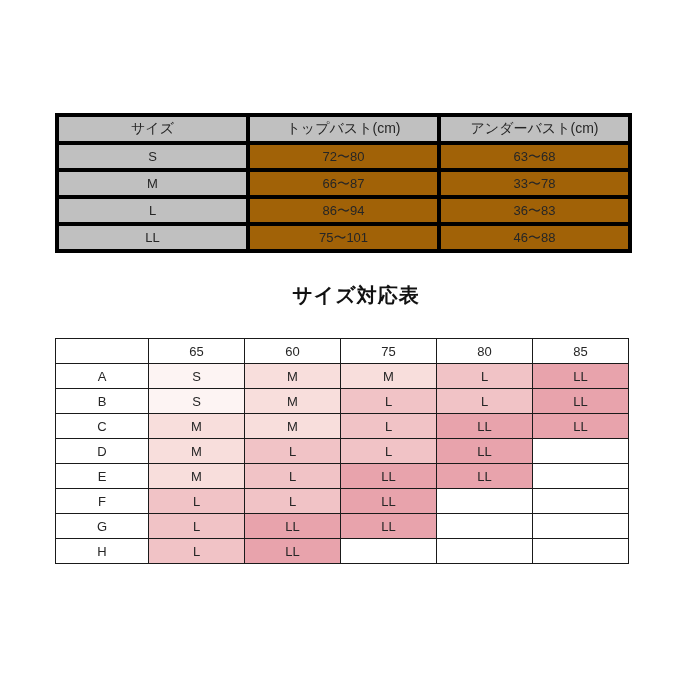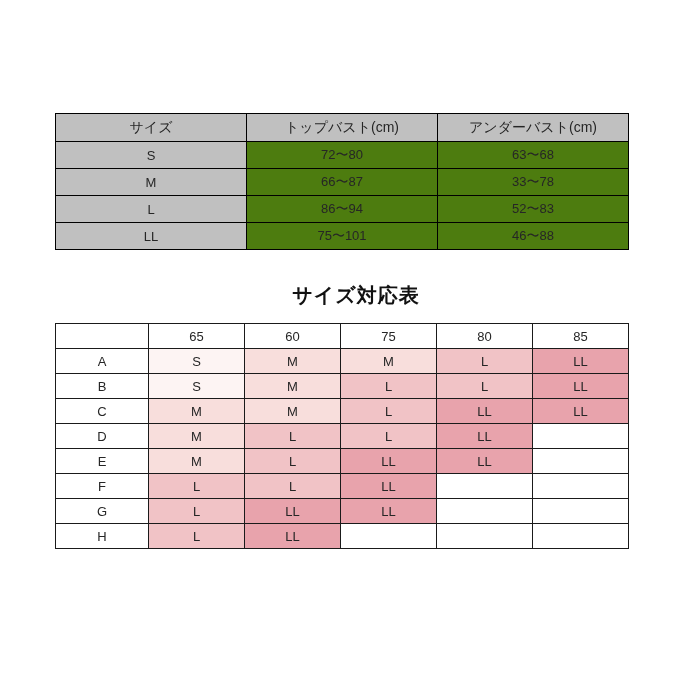--- a/index.html
+++ b/index.html
@@ -21,50 +21,50 @@
     table-layout: fixed;
   }
   
   .size-table {
     position: absolute;
     left: 55px;
     top: 113px;
     width: 573px;
   }
   .size-table th, .size-table td {
-    border: 1px solid #000000;
+    border: 4px solid #000000;
     text-align: center;
     vertical-align: middle;
     font-weight: normal;
     font-size: 13px;
     padding: 0;
   }
   .size-table thead tr { height: 28px; }
   .size-table tbody tr { height: 27px; }
   .size-table thead th { background: #c0c0c0; font-size: 14px; }
   .size-table td.gray { background: #c0c0c0; }
-  .size-table td { background: #4d7c0f; }
+  .size-table td { background: #a16207; }
   
   .page-title {
     position: absolute;
     top: 282px;
     left: 16px;
     width: 680px;
     margin: 0;
     text-align: center;
     font-size: 20px;
     font-weight: bold;
     letter-spacing: 1px;
     color: #111111;
   }
   
   .corr-table {
     position: absolute;
     left: 55px;
-    top: 323px;
+    top: 338px;
     width: 573px;
   }
   .corr-table th, .corr-table td {
     border: 1px solid #1a1a1a;
     text-align: center;
     vertical-align: middle;
     font-weight: normal;
     font-size: 13px;
     padding: 0;
     background: #ffffff;
@@ -96,21 +96,21 @@
           <td>63〜68</td>
         </tr>
         <tr>
           <td class="gray">M</td>
           <td>66〜87</td>
           <td>33〜78</td>
         </tr>
         <tr>
           <td class="gray">L</td>
           <td>86〜94</td>
-          <td>52〜83</td>
+          <td>36〜83</td>
         </tr>
         <tr>
           <td class="gray">LL</td>
           <td>75〜101</td>
           <td>46〜88</td>
         </tr>
       </tbody>
   </table>
 
   <h2 class="page-title">サイズ対応表</h2>

